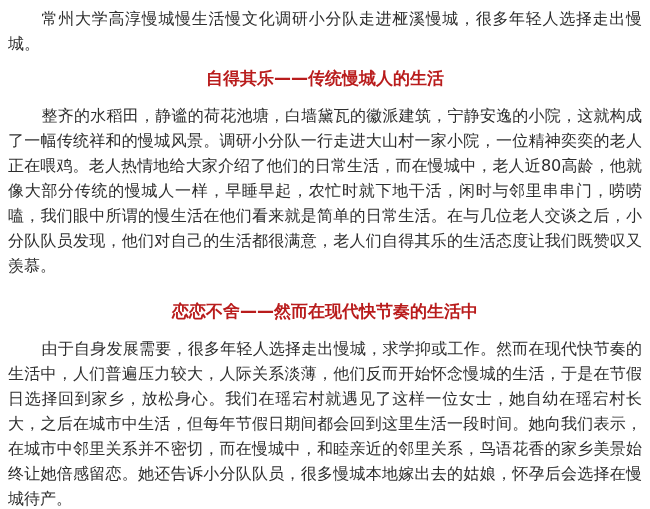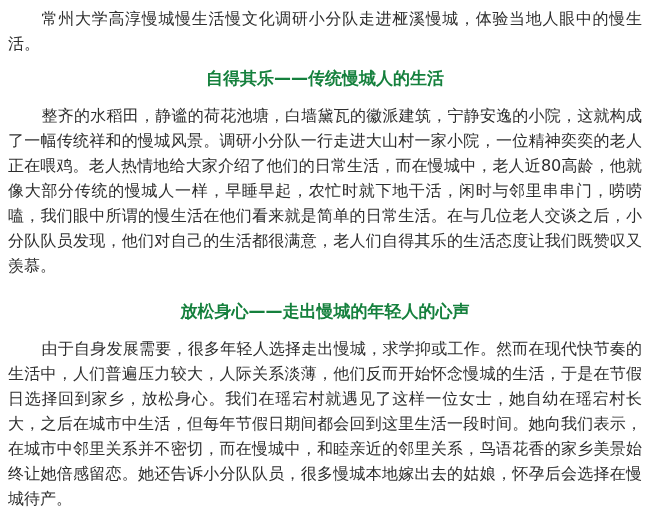--- a/index.html
+++ b/index.html
@@ -32,31 +32,31 @@
   }
   .para.intro {
     margin-bottom: 10px;
   }
   .heading {
     margin: 0 0 12px 0;
     font-size: 17px;
     font-weight: bold;
     line-height: 25px;
     text-align: center;
-    color: #15803d;
+    color: #b91c1c;
   }
 </style>
 </head>
 <body>
 
 <div class="doc">
 
-  <p class="para intro">常州大学高淳慢城慢生活慢文化调研小分队走进桠溪慢城，体验当地人眼中的慢生活。</p>
+  <p class="para intro">常州大学高淳慢城慢生活慢文化调研小分队走进桠溪慢城，很多年轻人选择走出慢城。</p>
 
   <h2 class="heading">自得其乐——传统慢城人的生活</h2>
 
   <p class="para">整齐的水稻田，静谧的荷花池塘，白墙黛瓦的徽派建筑，宁静安逸的小院，这就构成了一幅传统祥和的慢城风景。调研小分队一行走进大山村一家小院，一位精神奕奕的老人正在喂鸡。老人热情地给大家介绍了他们的日常生活，而在慢城中，老人近80高龄，他就像大部分传统的慢城人一样，早睡早起，农忙时就下地干活，闲时与邻里串串门，唠唠嗑，我们眼中所谓的慢生活在他们看来就是简单的日常生活。在与几位老人交谈之后，小分队队员发现，他们对自己的生活都很满意，老人们自得其乐的生活态度让我们既赞叹又羡慕。</p>
 
-  <h2 class="heading">放松身心——走出慢城的年轻人的心声</h2>
+  <h2 class="heading">恋恋不舍——然而在现代快节奏的生活中</h2>
 
   <p class="para">由于自身发展需要，很多年轻人选择走出慢城，求学抑或工作。然而在现代快节奏的生活中，人们普遍压力较大，人际关系淡薄，他们反而开始怀念慢城的生活，于是在节假日选择回到家乡，放松身心。我们在瑶宕村就遇见了这样一位女士，她自幼在瑶宕村长大，之后在城市中生活，但每年节假日期间都会回到这里生活一段时间。她向我们表示，在城市中邻里关系并不密切，而在慢城中，和睦亲近的邻里关系，鸟语花香的家乡美景始终让她倍感留恋。她还告诉小分队队员，很多慢城本地嫁出去的姑娘，怀孕后会选择在慢城待产。</p>
 
 </div>
 
 </body></html>

